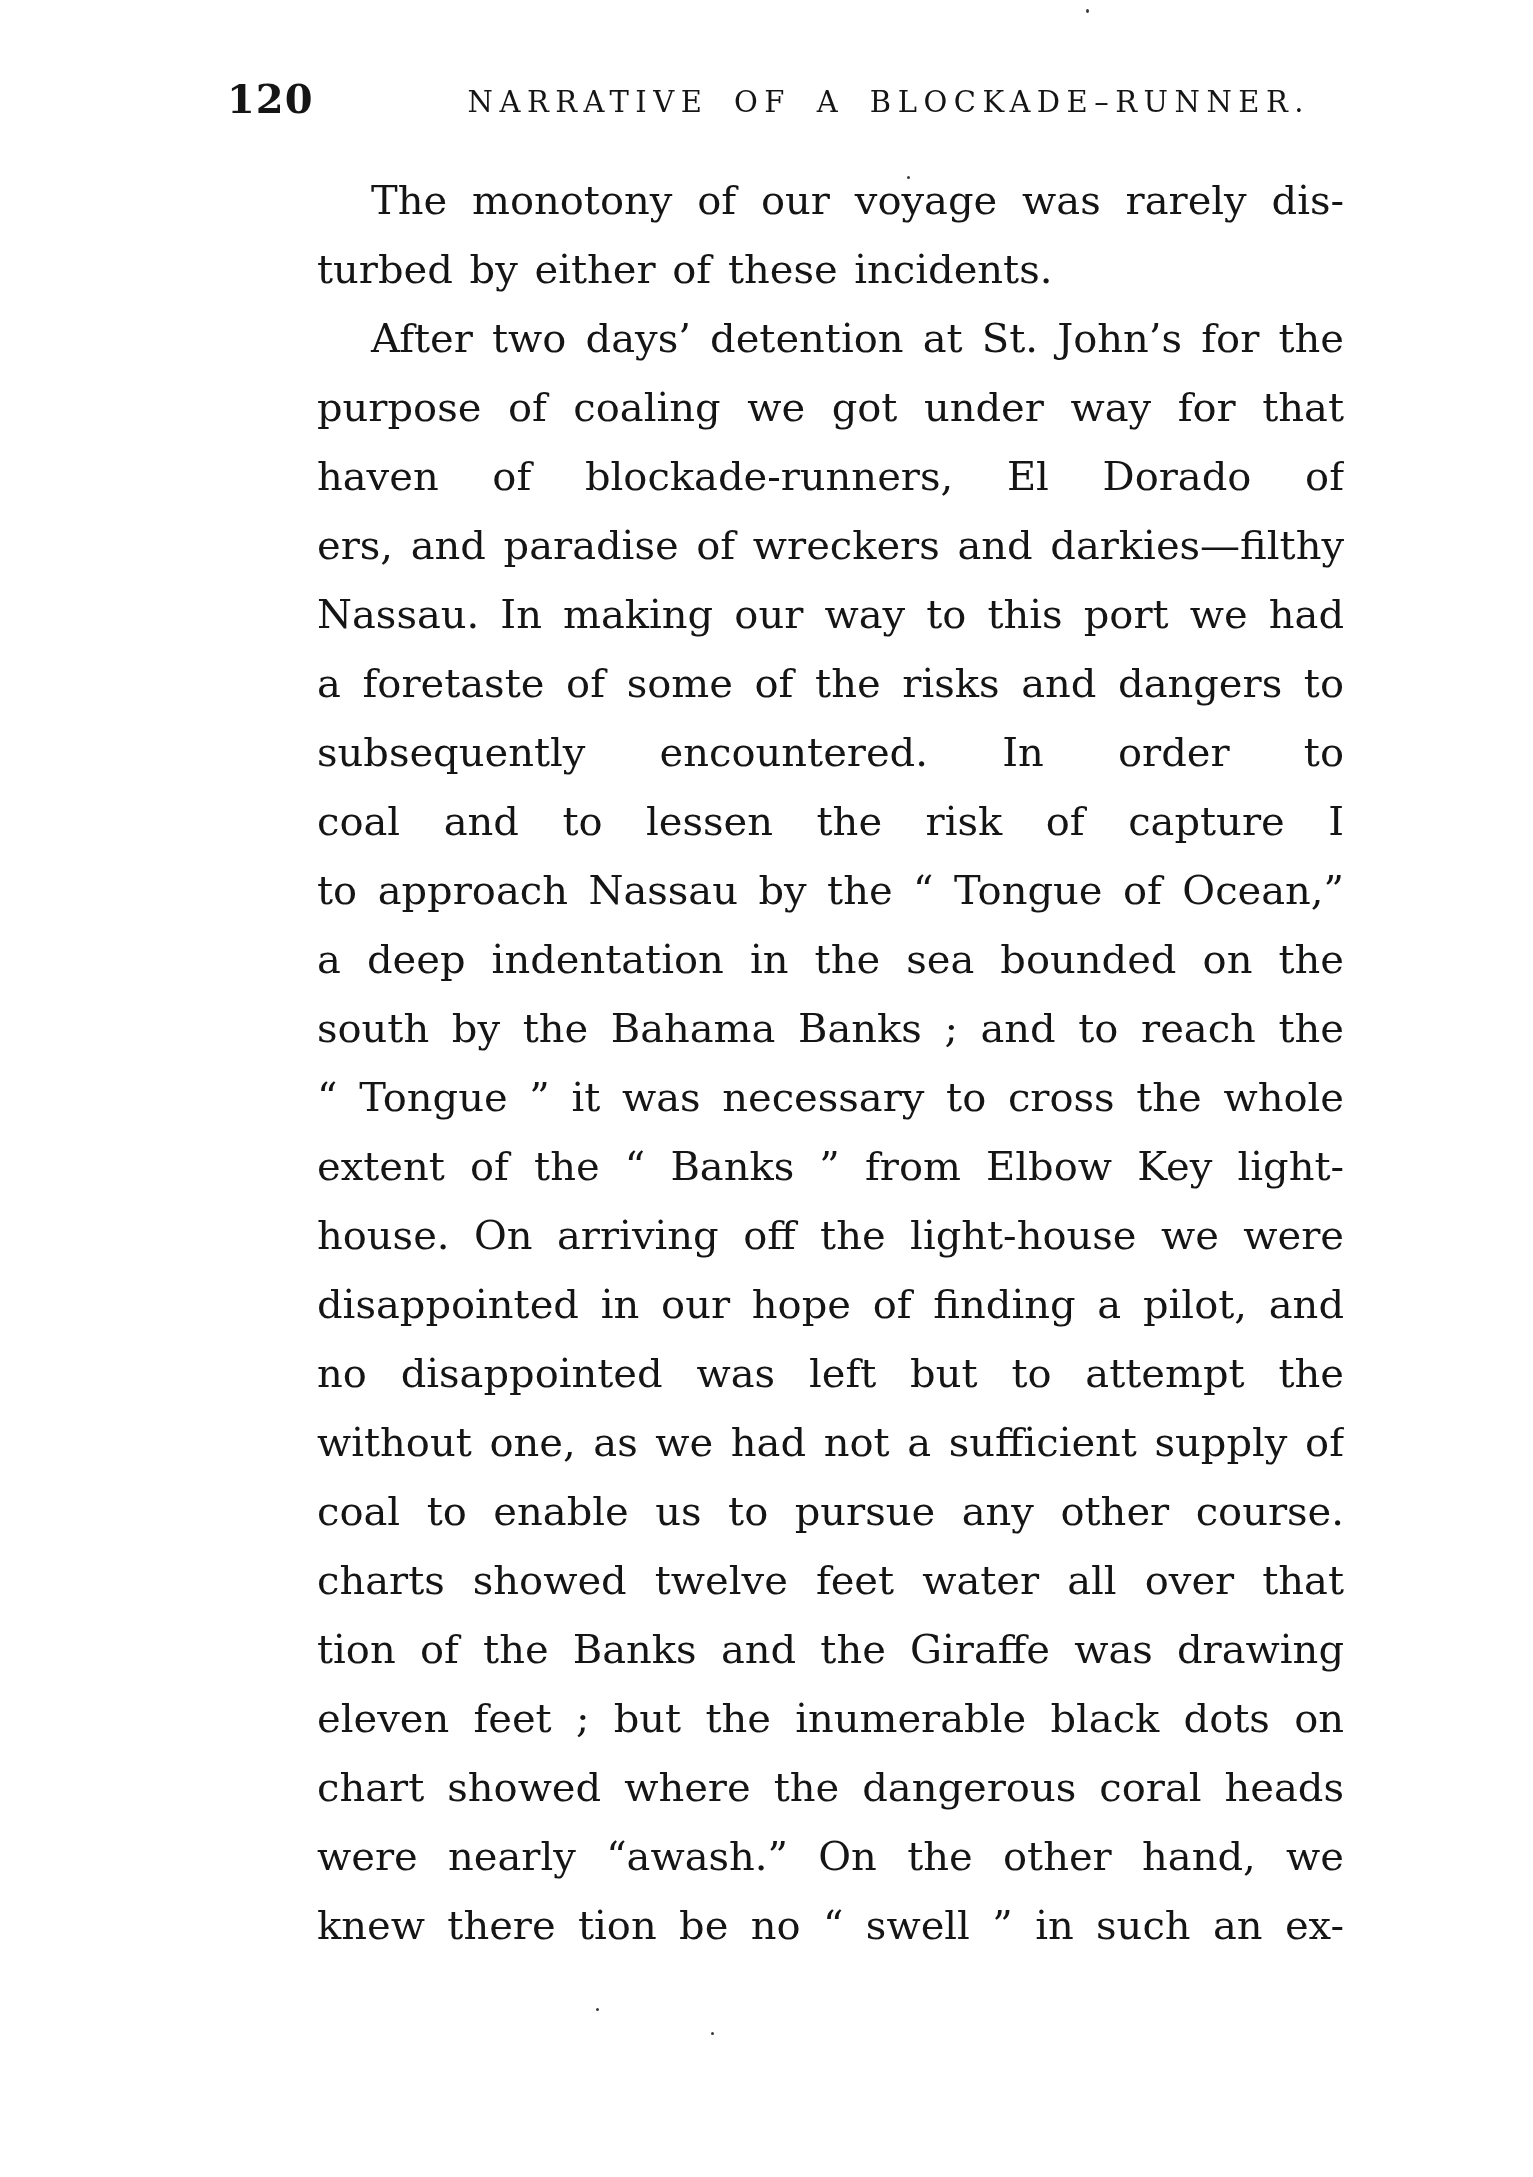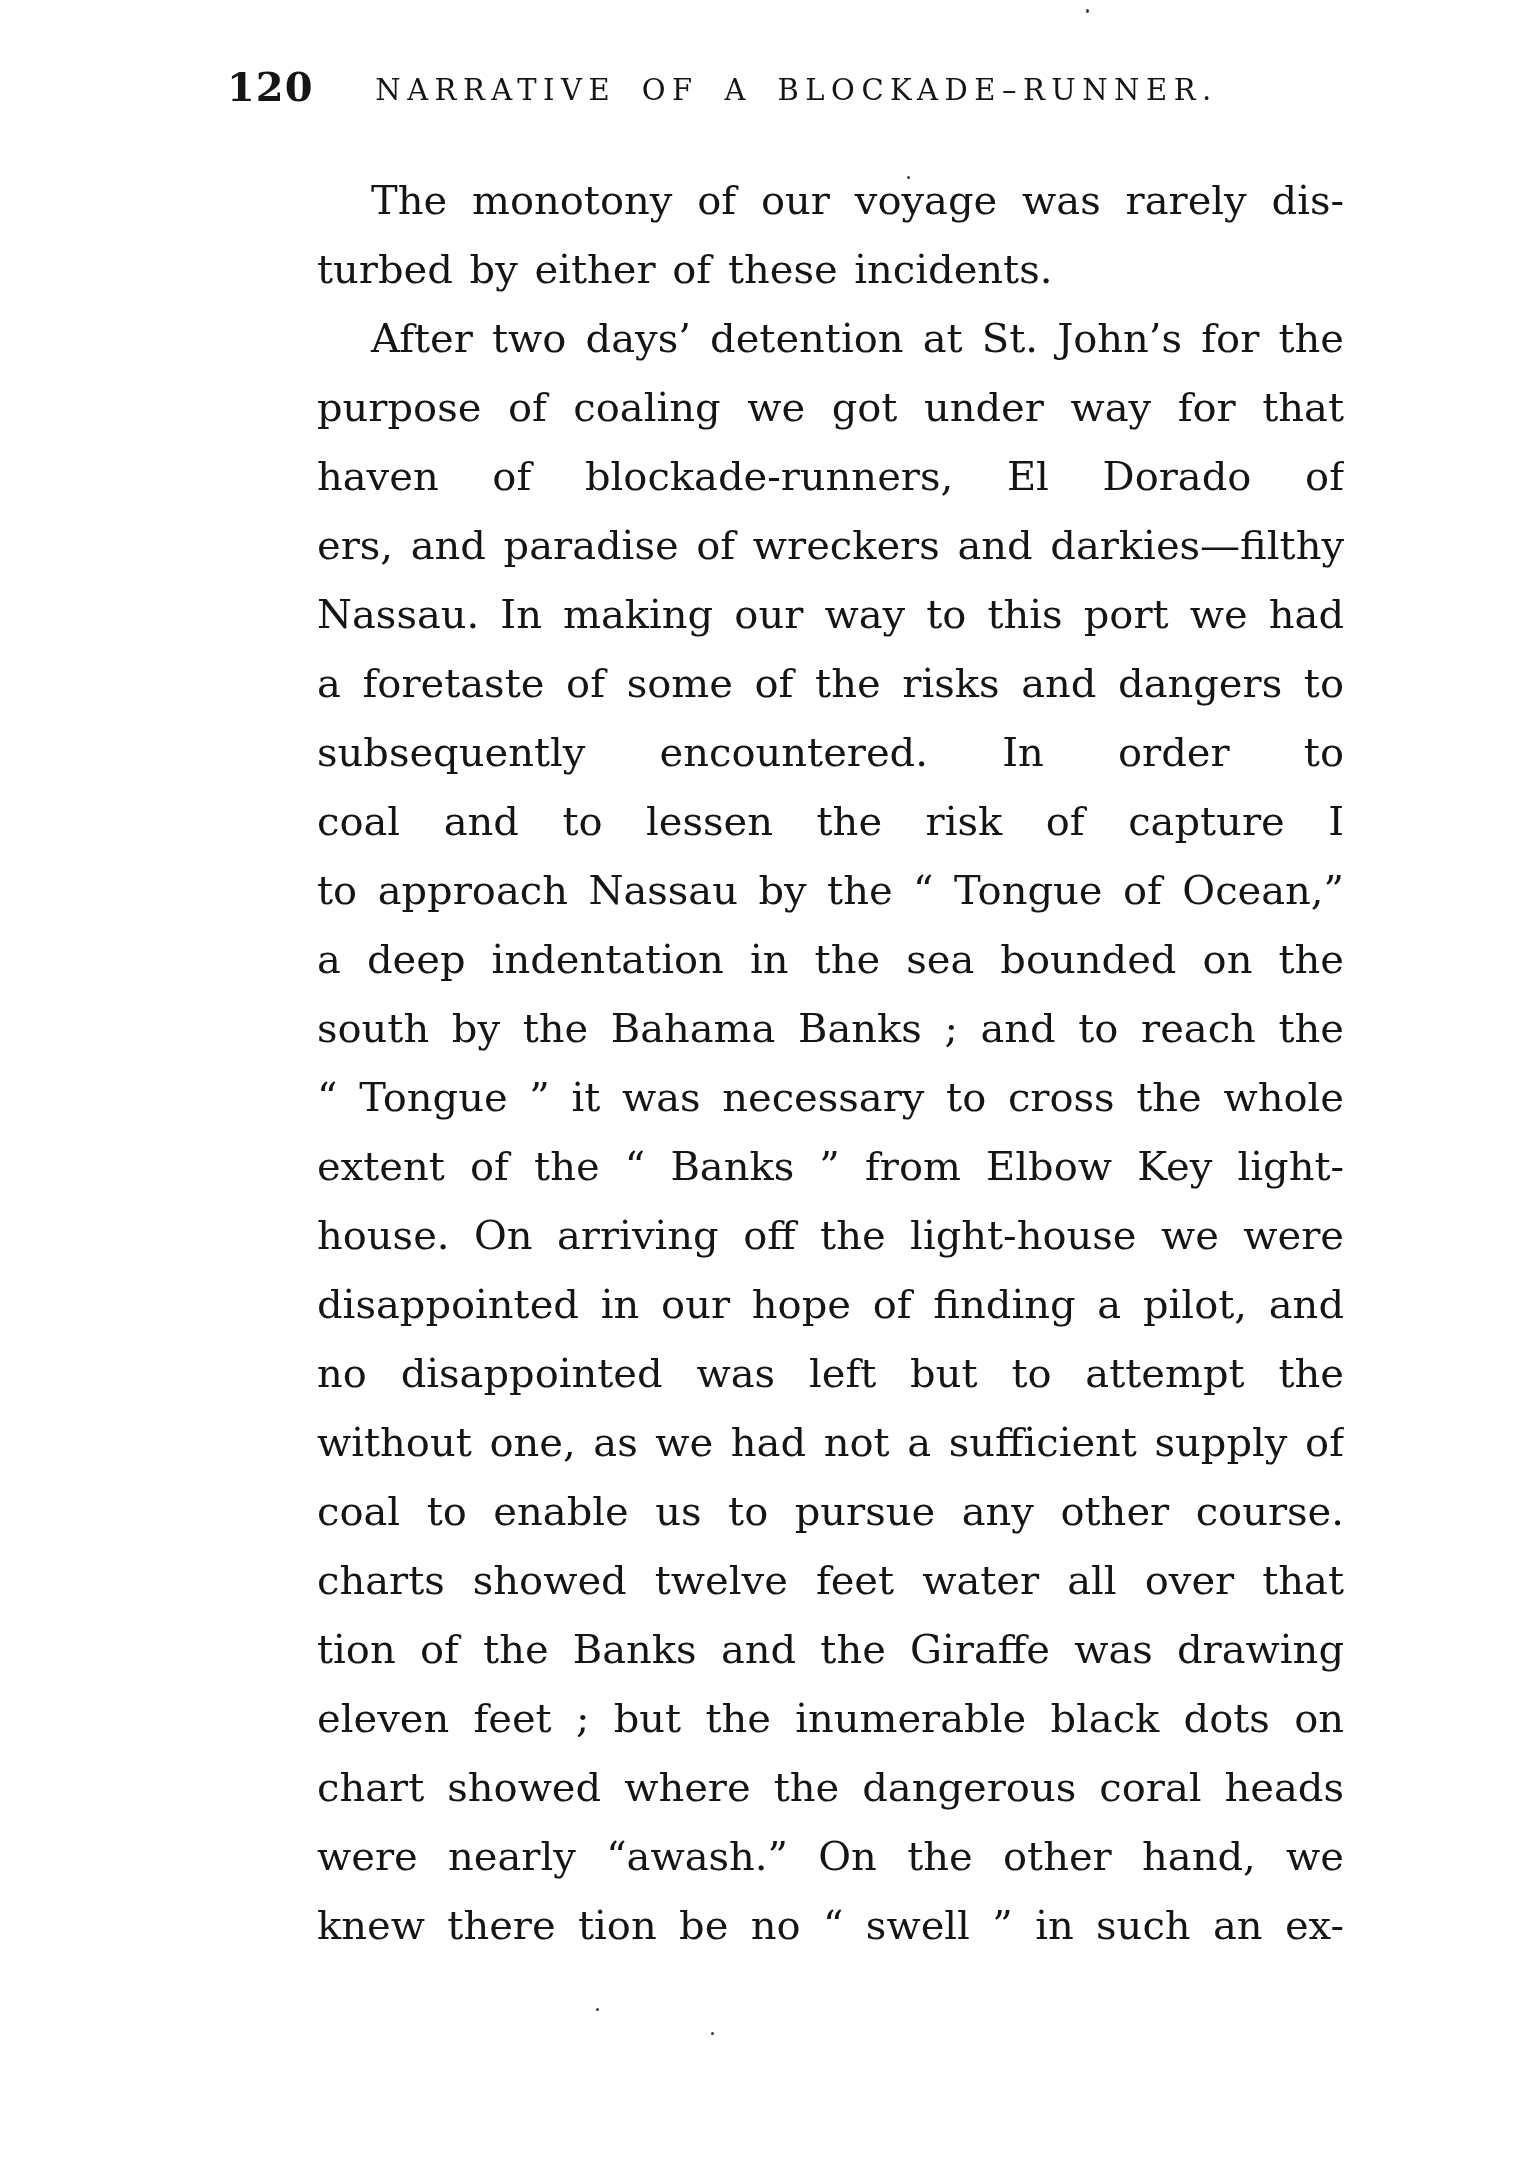--- a/index.html
+++ b/index.html
@@ -13,21 +13,21 @@
     height: 2177px;
     margin: 0 auto;
     background: #ffffff;
     color: #151515;
     font-family: "DejaVu Serif", "Liberation Serif", serif;
     overflow: hidden;
   }
   
   .header {
     position: absolute;
-    top: 62px;
+    top: 74px;
     left: 227px;
     width: 1083px;
     height: 50px;
   }
   .page-number {
     position: absolute;
     left: 0;
     top: 0;
     font-size: 40px;
     line-height: 50px;
@@ -36,21 +36,21 @@
   }
   .running-head {
     position: absolute;
     left: 56px;   
     right: 0;
     top: 7px;
     font-size: 29px;
     line-height: 42px;
     letter-spacing: 6.5px;
     word-spacing: 10px;
-    text-align: center;
+    text-align: right;
     white-space: nowrap;
   }
   
   .body-block {
     position: absolute;
     top: 166px;
     left: 283px;
     width: 1027px;
     font-size: 40px;
     margin-left: 34px;

